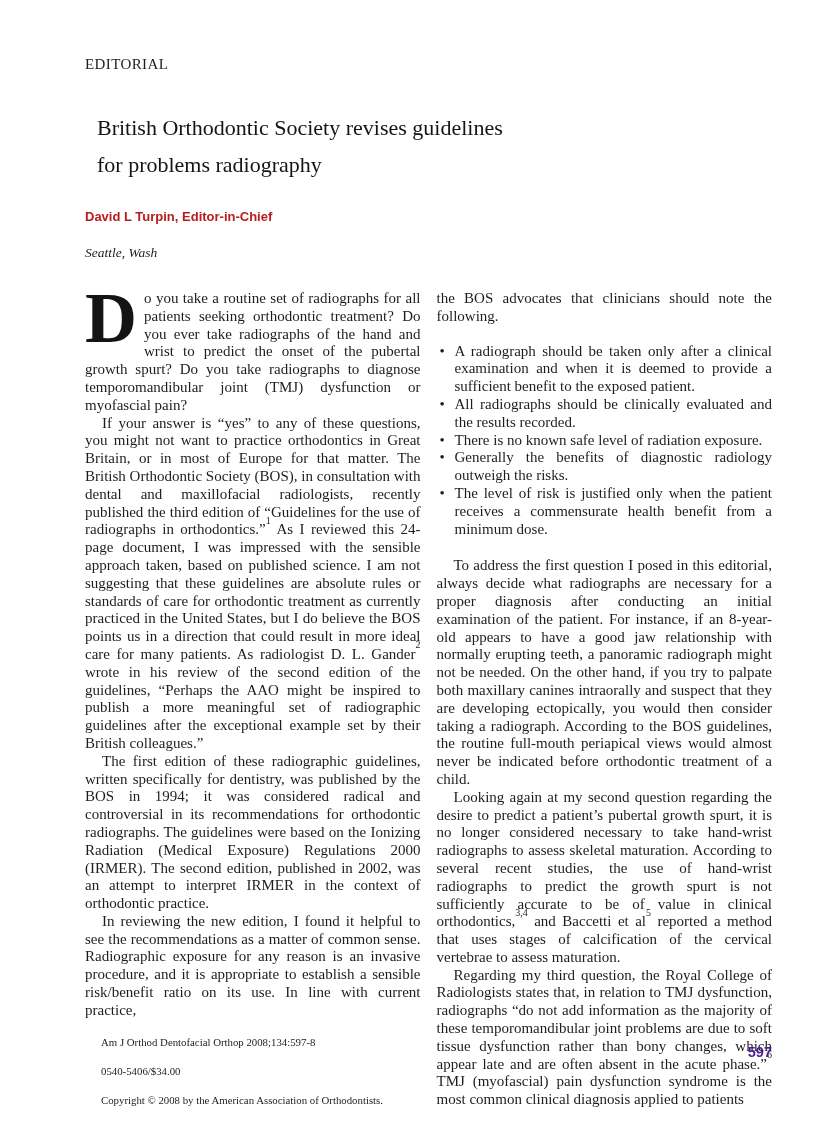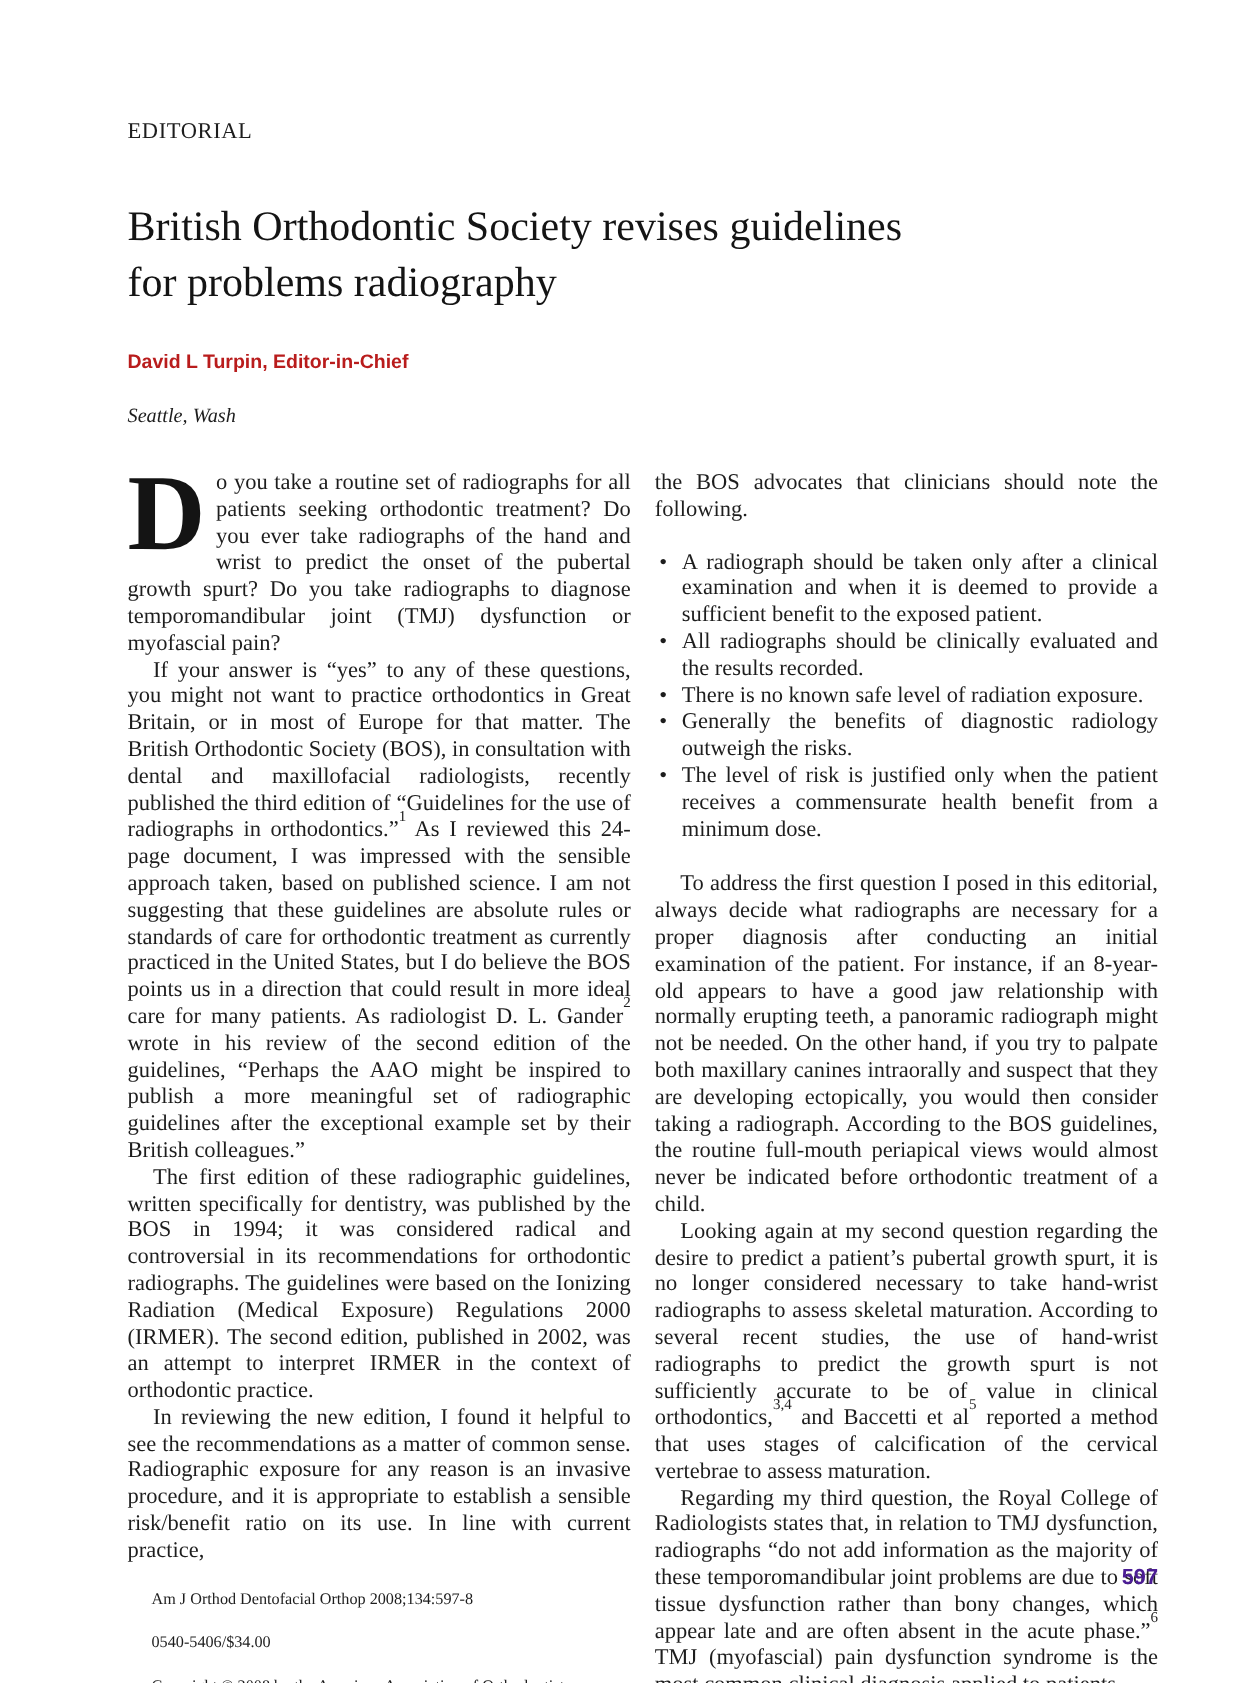--- a/index.html
+++ b/index.html
@@ -1,34 +1,34 @@
 <!DOCTYPE html>
 <html><head>
 <meta charset="utf-8">
 <style>
   html, body { margin:0; padding:0; background:#ffffff; }
   .page {
     position:relative;
     width:838px; height:1122px;
     background:#ffffff;
     box-sizing:border-box;
-    padding:80px 66px 0 85px;
+    padding:56px 66px 0 85px;
     font-family:"Liberation Serif", serif;
     color:#1d1d1d;
     overflow:hidden;
   }
   .kicker {
     font-size:15px;
     letter-spacing:0.4px;
     color:#1d1d1d;
   }
   .title {
-    margin:36px 0 0 0;
+    margin:36px 0 0 12px;
     font-weight:400;
-    font-size:28px;
+    font-size:22px;
     line-height:37px;
     color:#141414;
   }
   .byline {
     margin-top:26px;
     font-family:"Liberation Sans", sans-serif;
     font-weight:700;
     font-size:13px;
     color:#b91c1c;
   }

